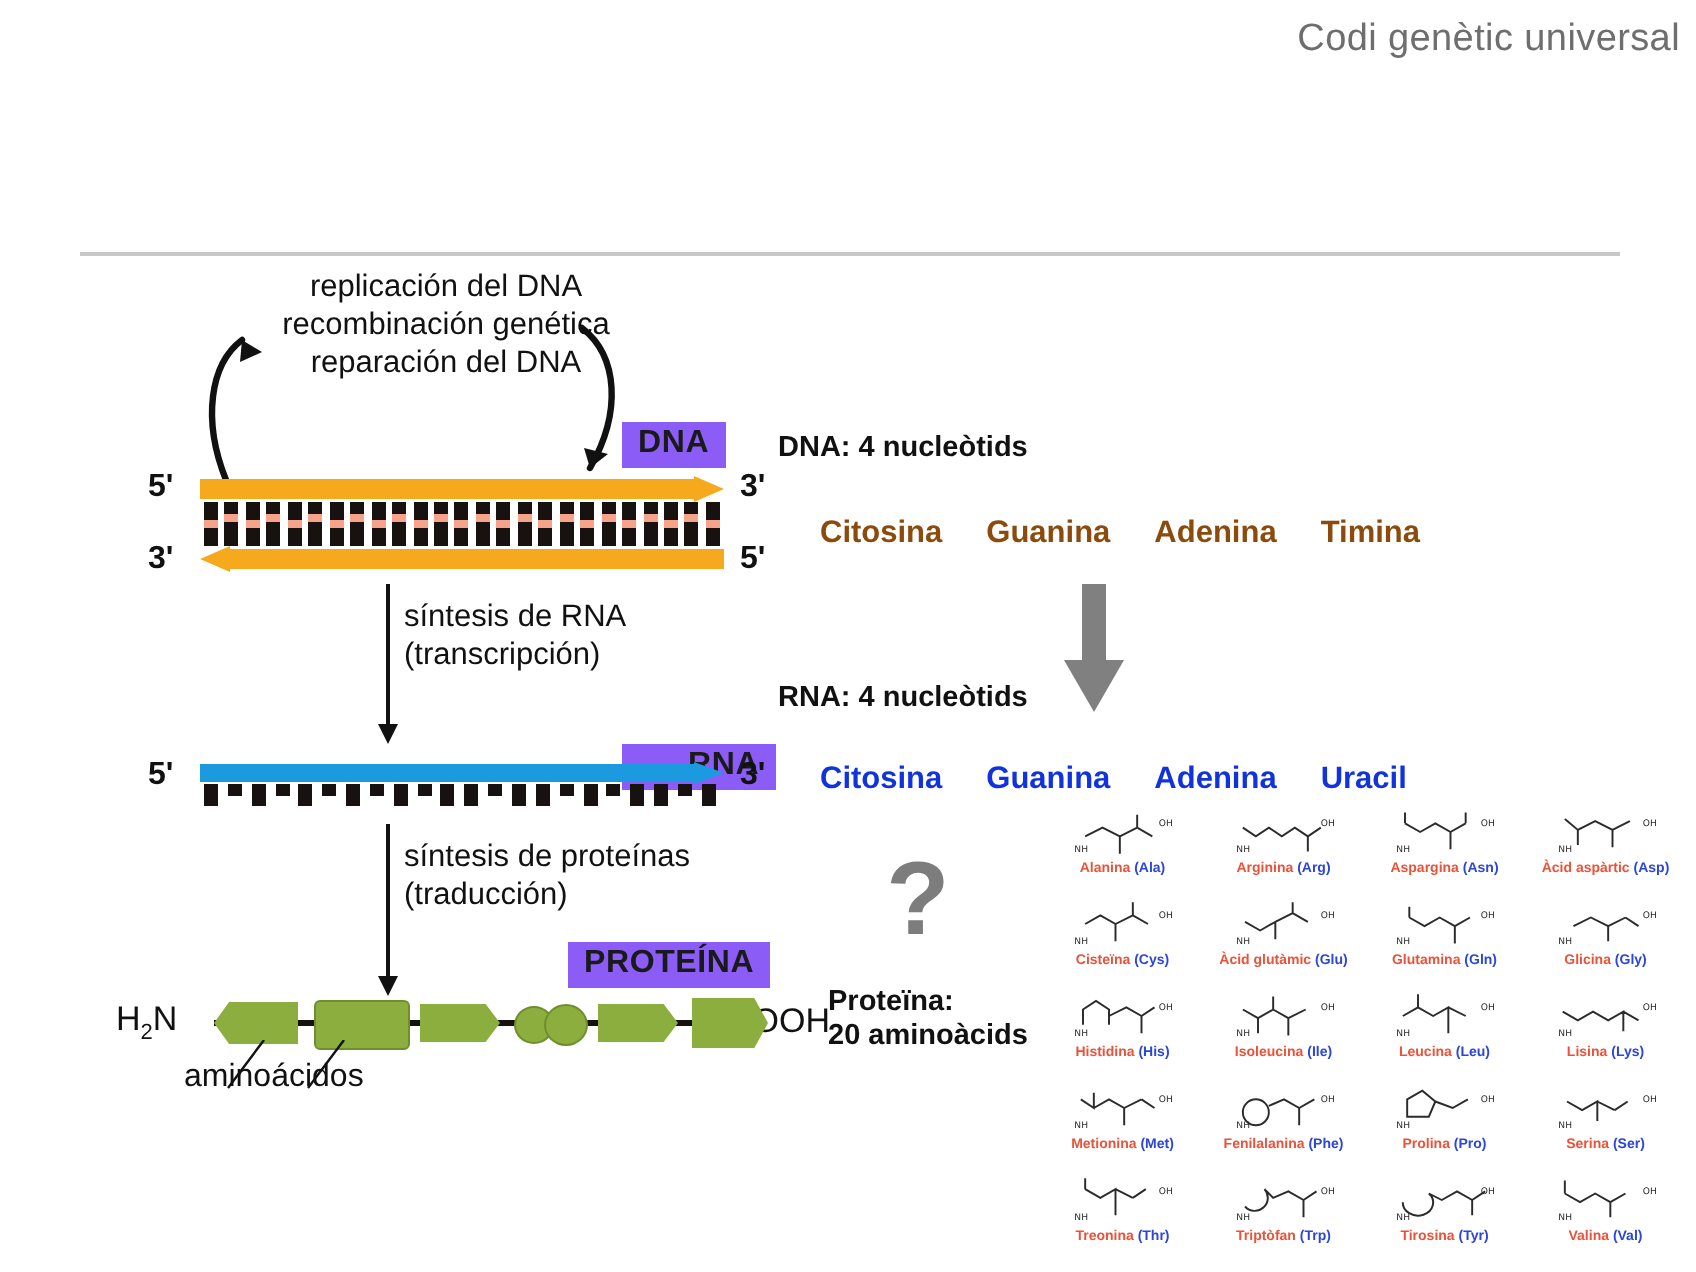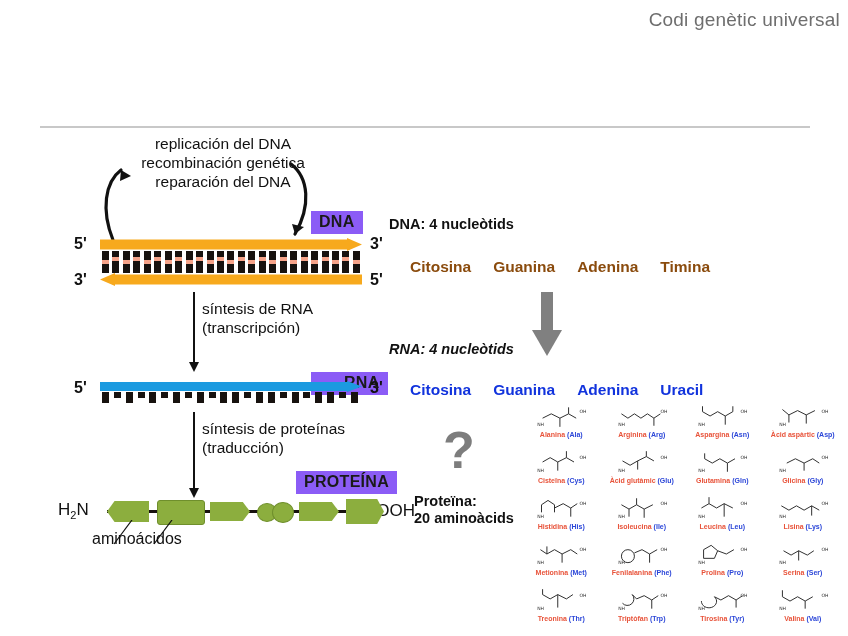--- a/index.html
+++ b/index.html
@@ -335,21 +335,21 @@
     </div>
   </div>
 
   <div class="arrow-v" style="left:193px;top:412px;height:78px;"></div>
   <div class="arrow-head-d" style="left:188.5px;top:488px;"></div>
   <div class="proc-label" style="left:202px;top:419px;">
     <div>síntesis de proteínas</div>
     <div>(traducción)</div>
   </div>
 
-  <div class="hl" style="left:296px;top:471px;">PROTEÍNA</div>
+  <div class="hl" style="left:284px;top:471px;">PROTEÍNA</div>
 
   <div class="h2n"><span>H</span><sub>2</sub><span>N</span></div>
   <div class="cooh">COOH</div>
 
   <div class="prot-block">
     <div class="prot-line"></div>
     <div class="aa pent" style="left:0px;top:3px;width:42px;height:21px;"></div>
     <div class="aa" style="left:50px;top:2px;width:46px;height:23px;border-radius:3px;"></div>
     <div class="aa arw" style="left:103px;top:4px;width:40px;height:19px;"></div>
     <div class="aa rnd" style="left:150px;top:5px;width:18px;height:17px;"></div>
@@ -370,21 +370,21 @@
     <span class="nuc dna">Guanina</span>
     <span class="nuc dna">Adenina</span>
     <span class="nuc dna">Timina</span>
   </div>
 
   <div class="gray-arrow">
     <div class="ga-shaft"></div>
     <div class="ga-head"></div>
   </div>
 
-  <div class="rlabel" style="left:389px;top:341px;font-style:italic;">RNA: 4 nucleòtids</div>
+  <div class="rlabel" style="left:389px;top:341px;">RNA: 4 nucleòtids</div>
   <div class="nuc-row" style="left:410px;top:381px;gap:22px;">
     <span class="nuc rna">Citosina</span>
     <span class="nuc rna">Guanina</span>
     <span class="nuc rna">Adenina</span>
     <span class="nuc rna">Uracil</span>
   </div>
 
   <div class="qmark">?</div>
 
   <div class="prot-label">

